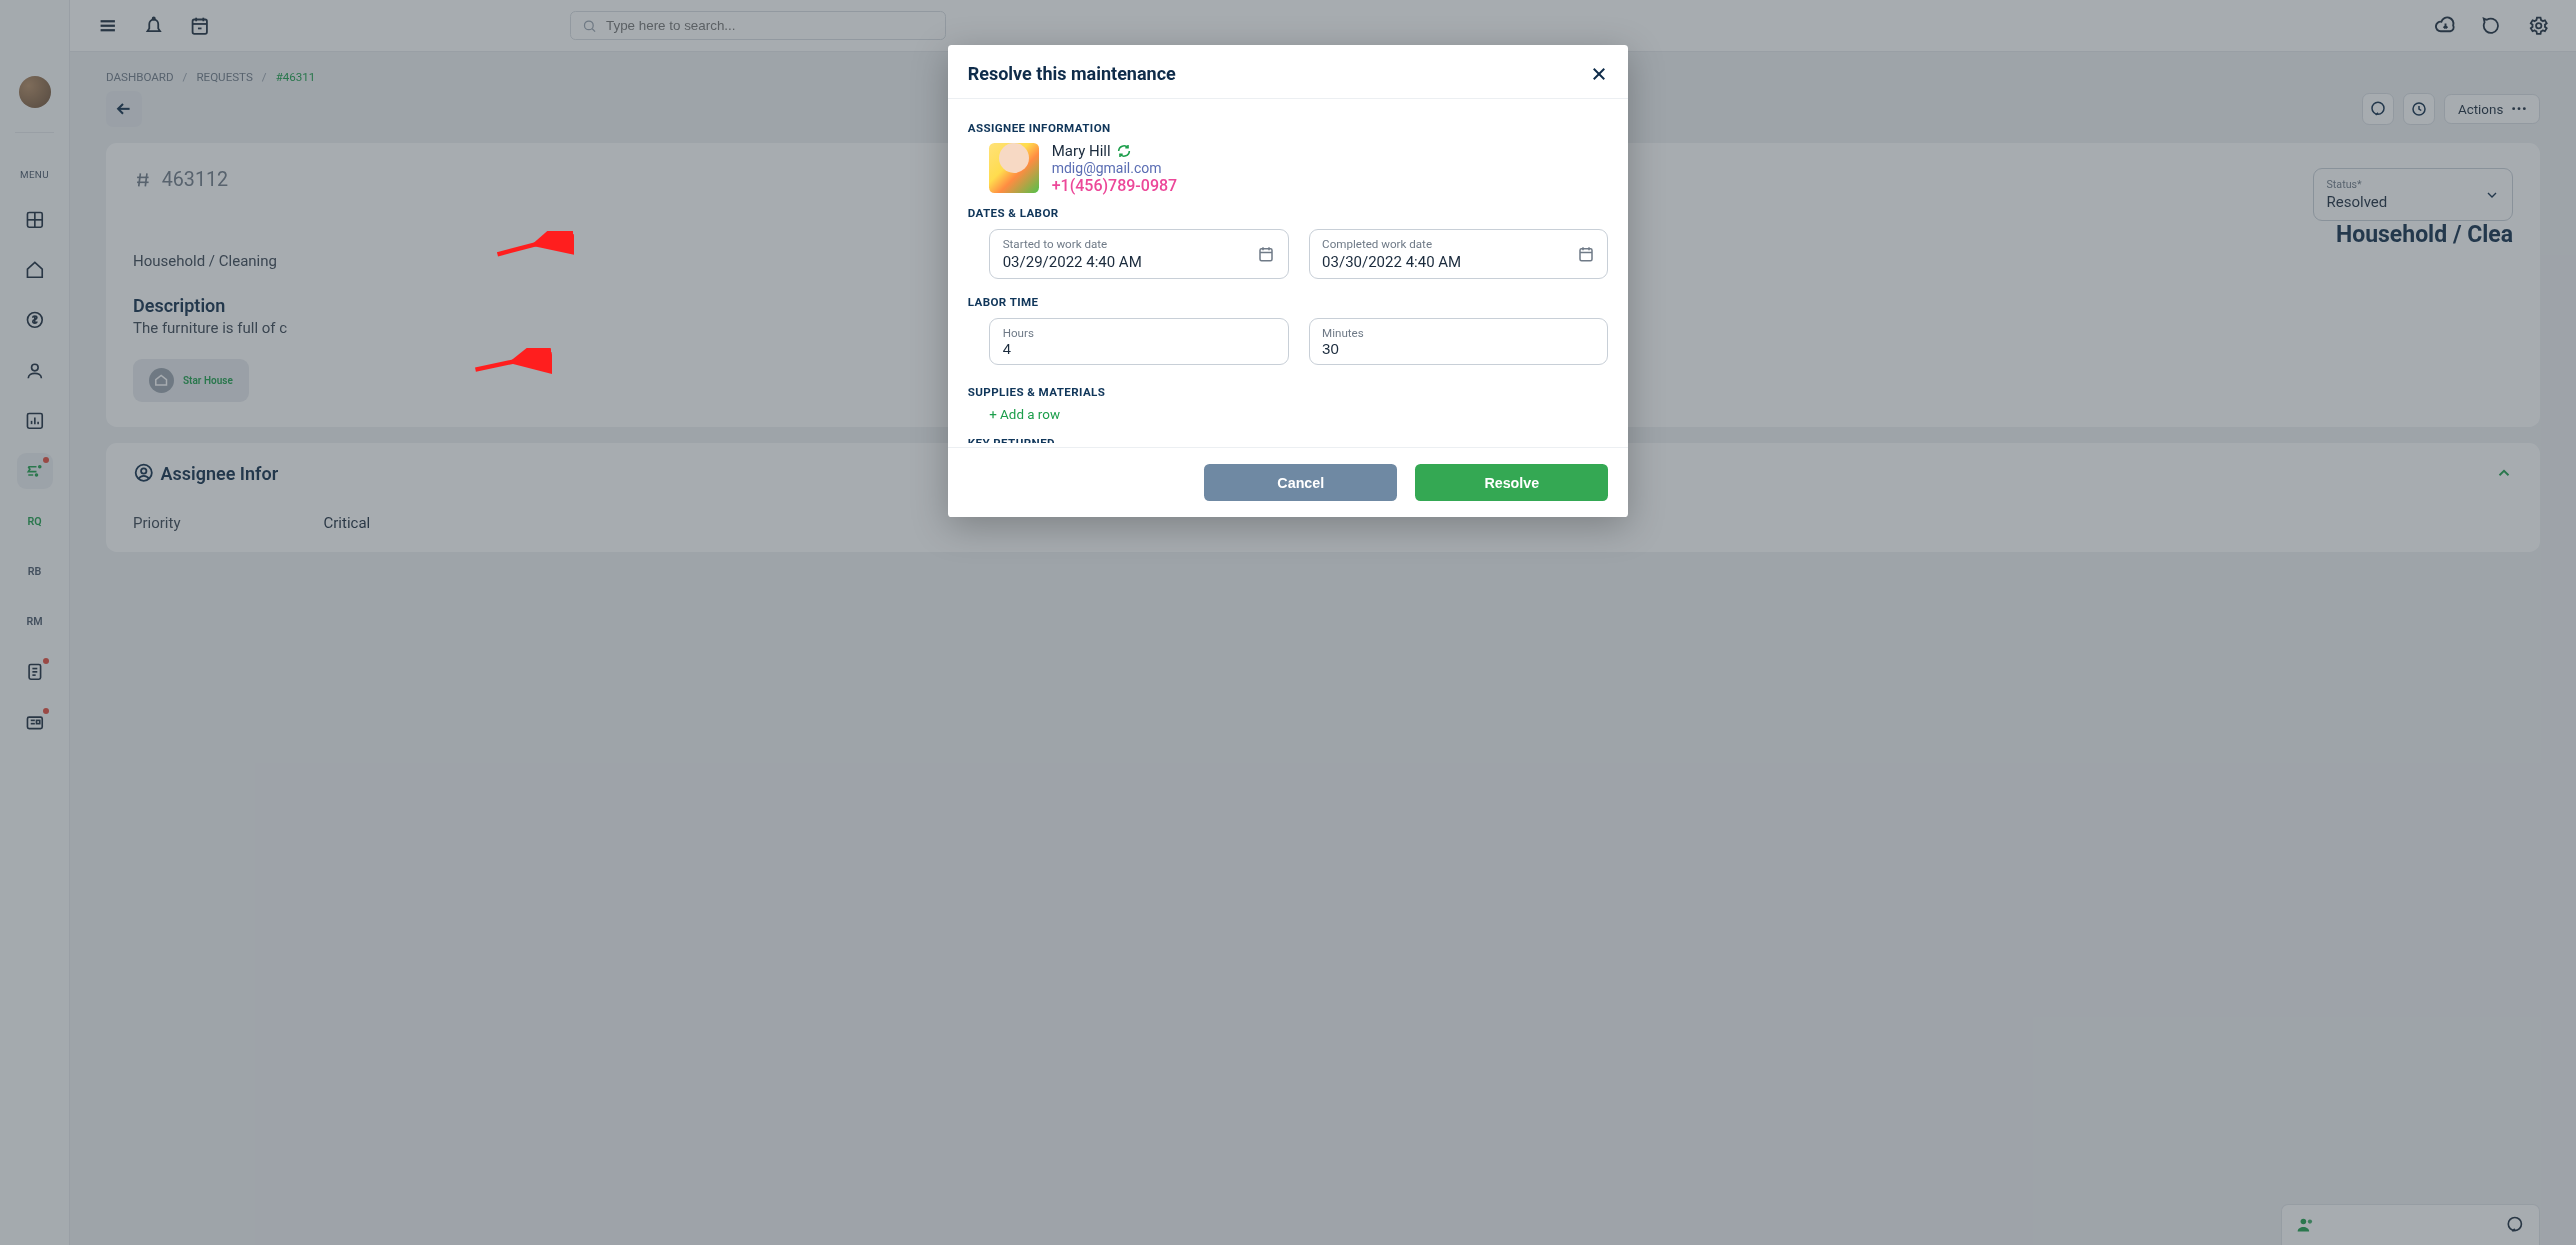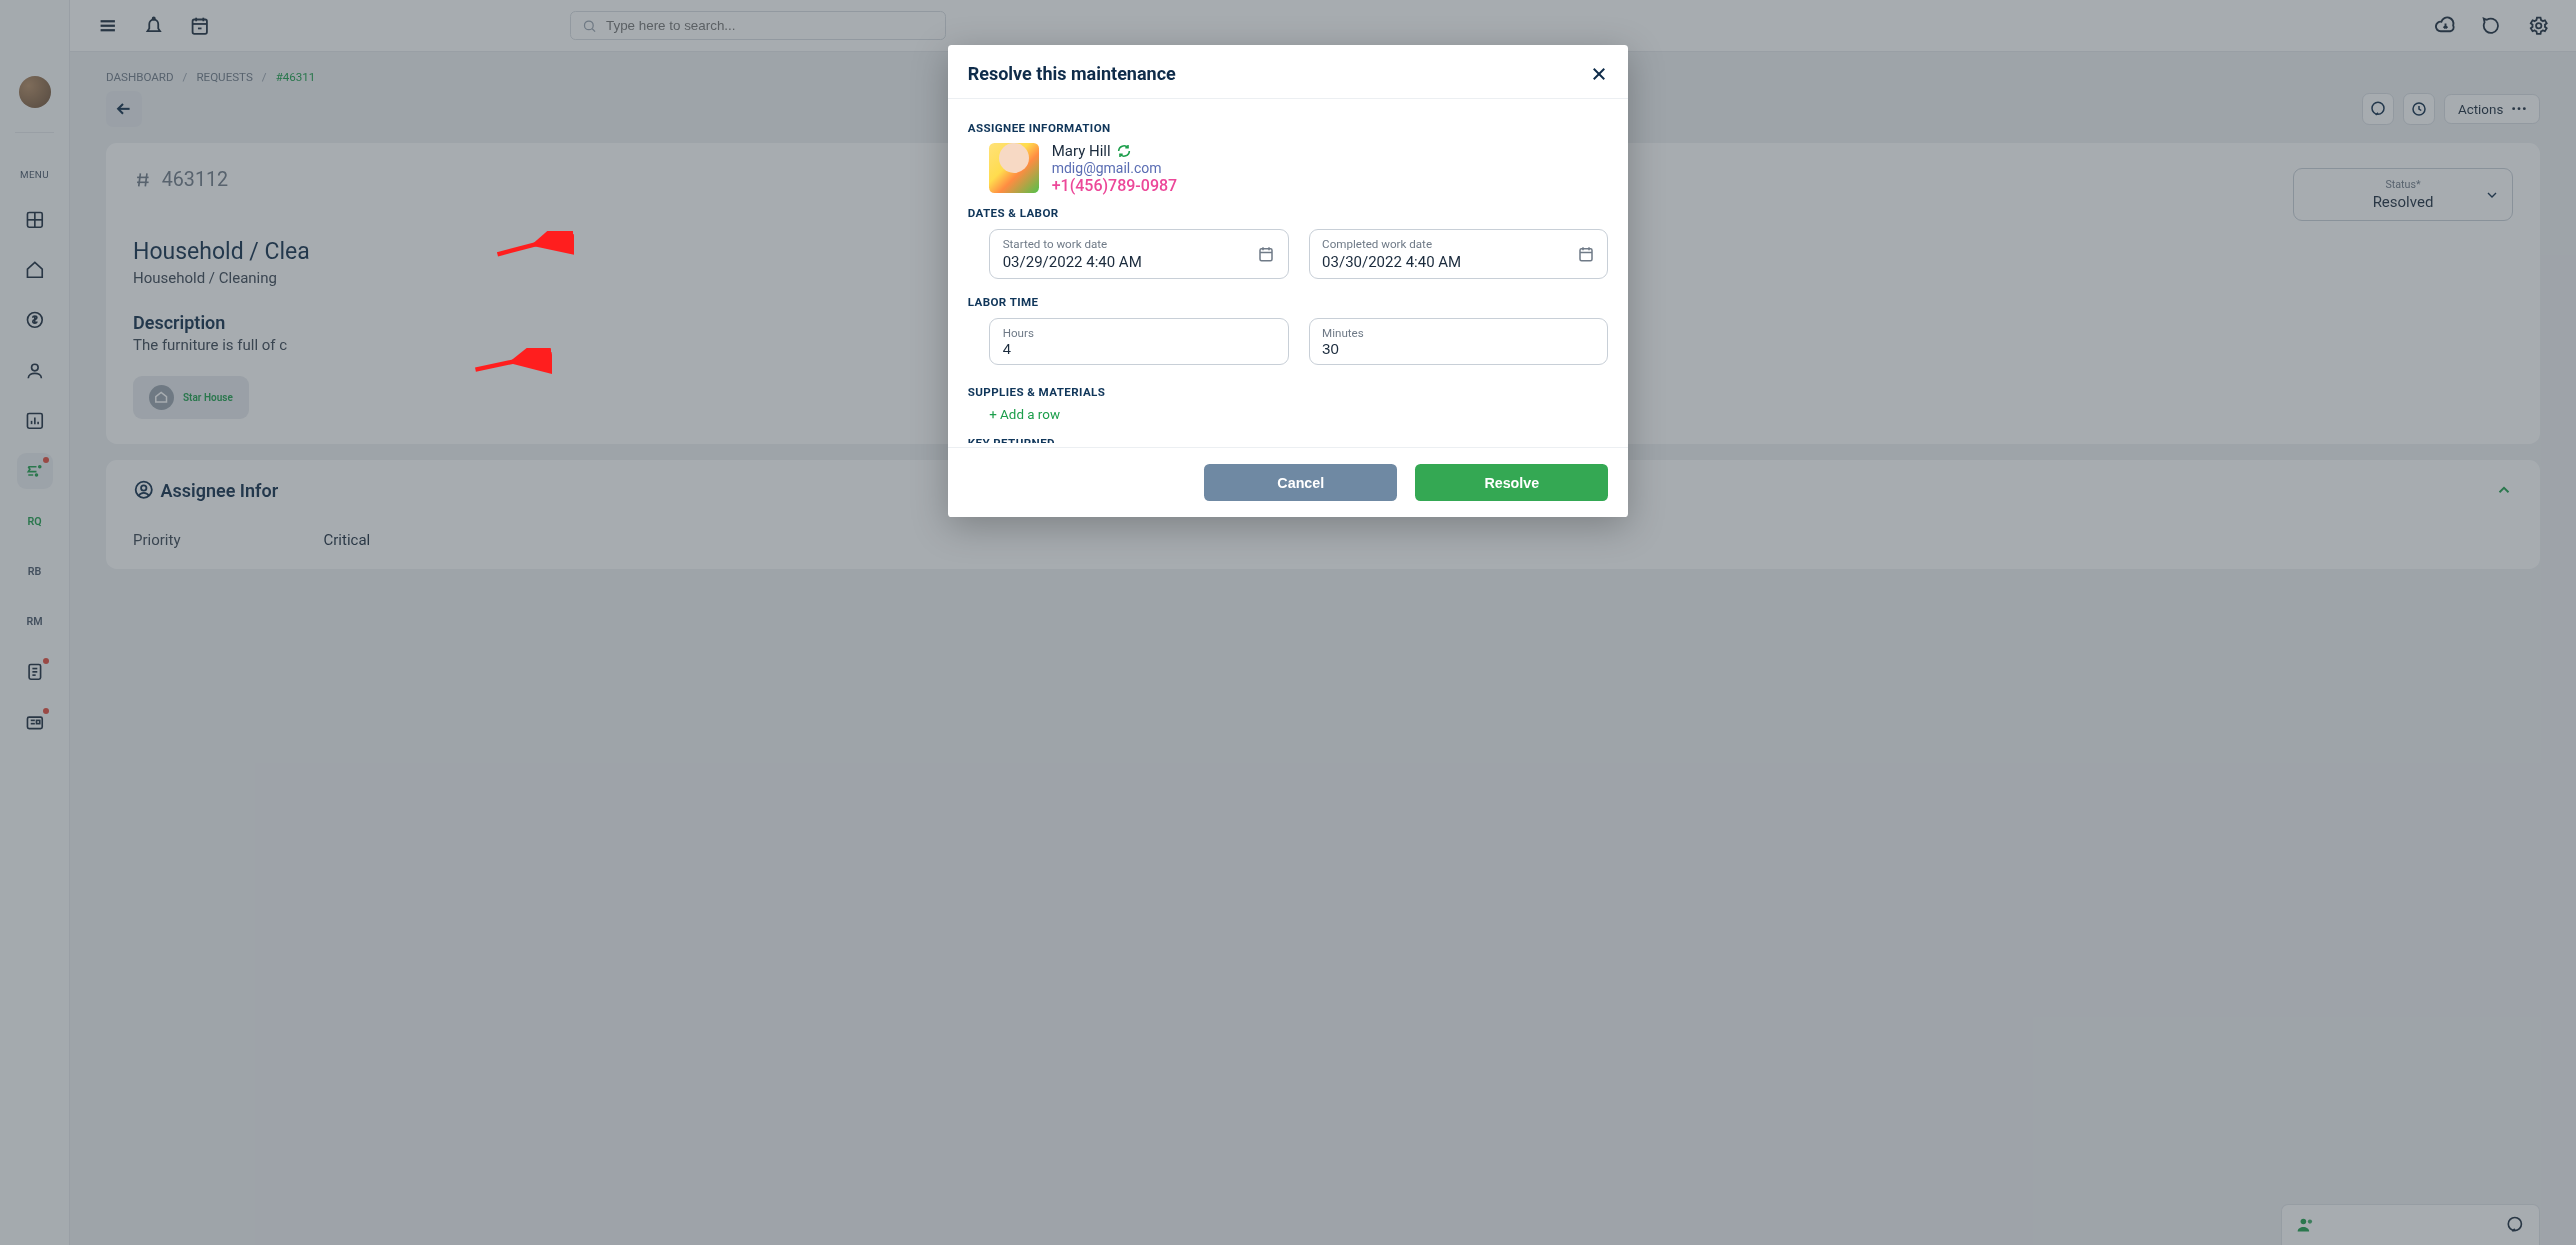--- a/index.html
+++ b/index.html
@@ -36,25 +36,25 @@
   .breadcrumb .current { color: #1c9e4b; }
   .title-row { display: flex; align-items: center; gap: 14.3px; margin-top: 7.2px; }
   .back-btn { width: 36px; height: 36px; border-radius: 7.2px; background: #e7eaee; display: flex; align-items: center; justify-content: center; }
   .title-row .right { margin-left: auto; display: flex; gap: 9px; align-items: center; }
   .small-iconbtn { width: 32px; height: 32px; border: 0.9px solid #d9dde2; border-radius: 7.2px; display: flex; align-items: center; justify-content: center; background: #fff; }
   .actions-btn { border: 0.9px solid #d9dde2; border-radius: 7.2px; background: #fff; padding: 6.3px 12.5px; display: flex; align-items: center; gap: 7.2px; font-size: 13.4px; color: #1b2b3d; }
 
   .card { background: #fff; border-radius: 10.7px; padding: 25px 27px; margin-top: 16px; }
   .id-row { color: #6f7a87; font-size: 19.7px; display: flex; align-items: center; gap: 9px; }
   .hdr-flex { display: flex; justify-content: space-between; align-items: flex-start; gap: 18px; }
-  .status-select { width: 220px; border: 0.9px solid #c8cfd7; border-radius: 9px; padding: 9px 12.5px; position: relative; text-align: center; }
+  .status-select { width: 200px; border: 0.9px solid #c8cfd7; border-radius: 9px; padding: 9px 12.5px; position: relative; }
   .status-select .lbl { font-size: 10.7px; color: #6f7a87; }
   .status-select .val { font-size: 15px; color: #1b2b3d; margin-top: 1.8px; }
   .status-select .chev { position: absolute; right: 12.5px; top: 50%; transform: translateY(-50%); }
-  .big-title { font-size: 23px; font-weight: 400; color: #0f2c4a; margin-top: 17px; }
+  .big-title { font-size: 23px; font-weight: 700; color: #0f2c4a; margin-top: 0; text-align: right; }
   .sub { font-size: 15px; color: #3a4553; margin-top: 3.6px; }
   .desc-h { font-size: 18px; font-weight: 600; margin-top: 25px; color: #0f2c4a; }
   .desc-t { font-size: 15px; color: #3a4553; margin-top: 3.6px; }
   .chip { display: inline-flex; align-items: center; gap: 9px; background: #e7eaee; border-radius: 9px; padding: 9px 16px; margin-top: 21.5px; color: #1c9e4b; font-weight: 600; font-size: 10px; }
   .chip .circ { width: 25px; height: 25px; border-radius: 50%; background: #9aa3ae; display: flex; align-items: center; justify-content: center; color: #fff; }
 
   .card2 { background: #fff; border-radius: 10.7px; padding: 19.7px 27px; margin-top: 16px; }
   .sec-row { display: flex; align-items: center; gap: 6px; }
   .sec-row .grow { flex: 1; }
   .sec-title { font-size: 18px; font-weight: 600; color: #0f2c4a; }

